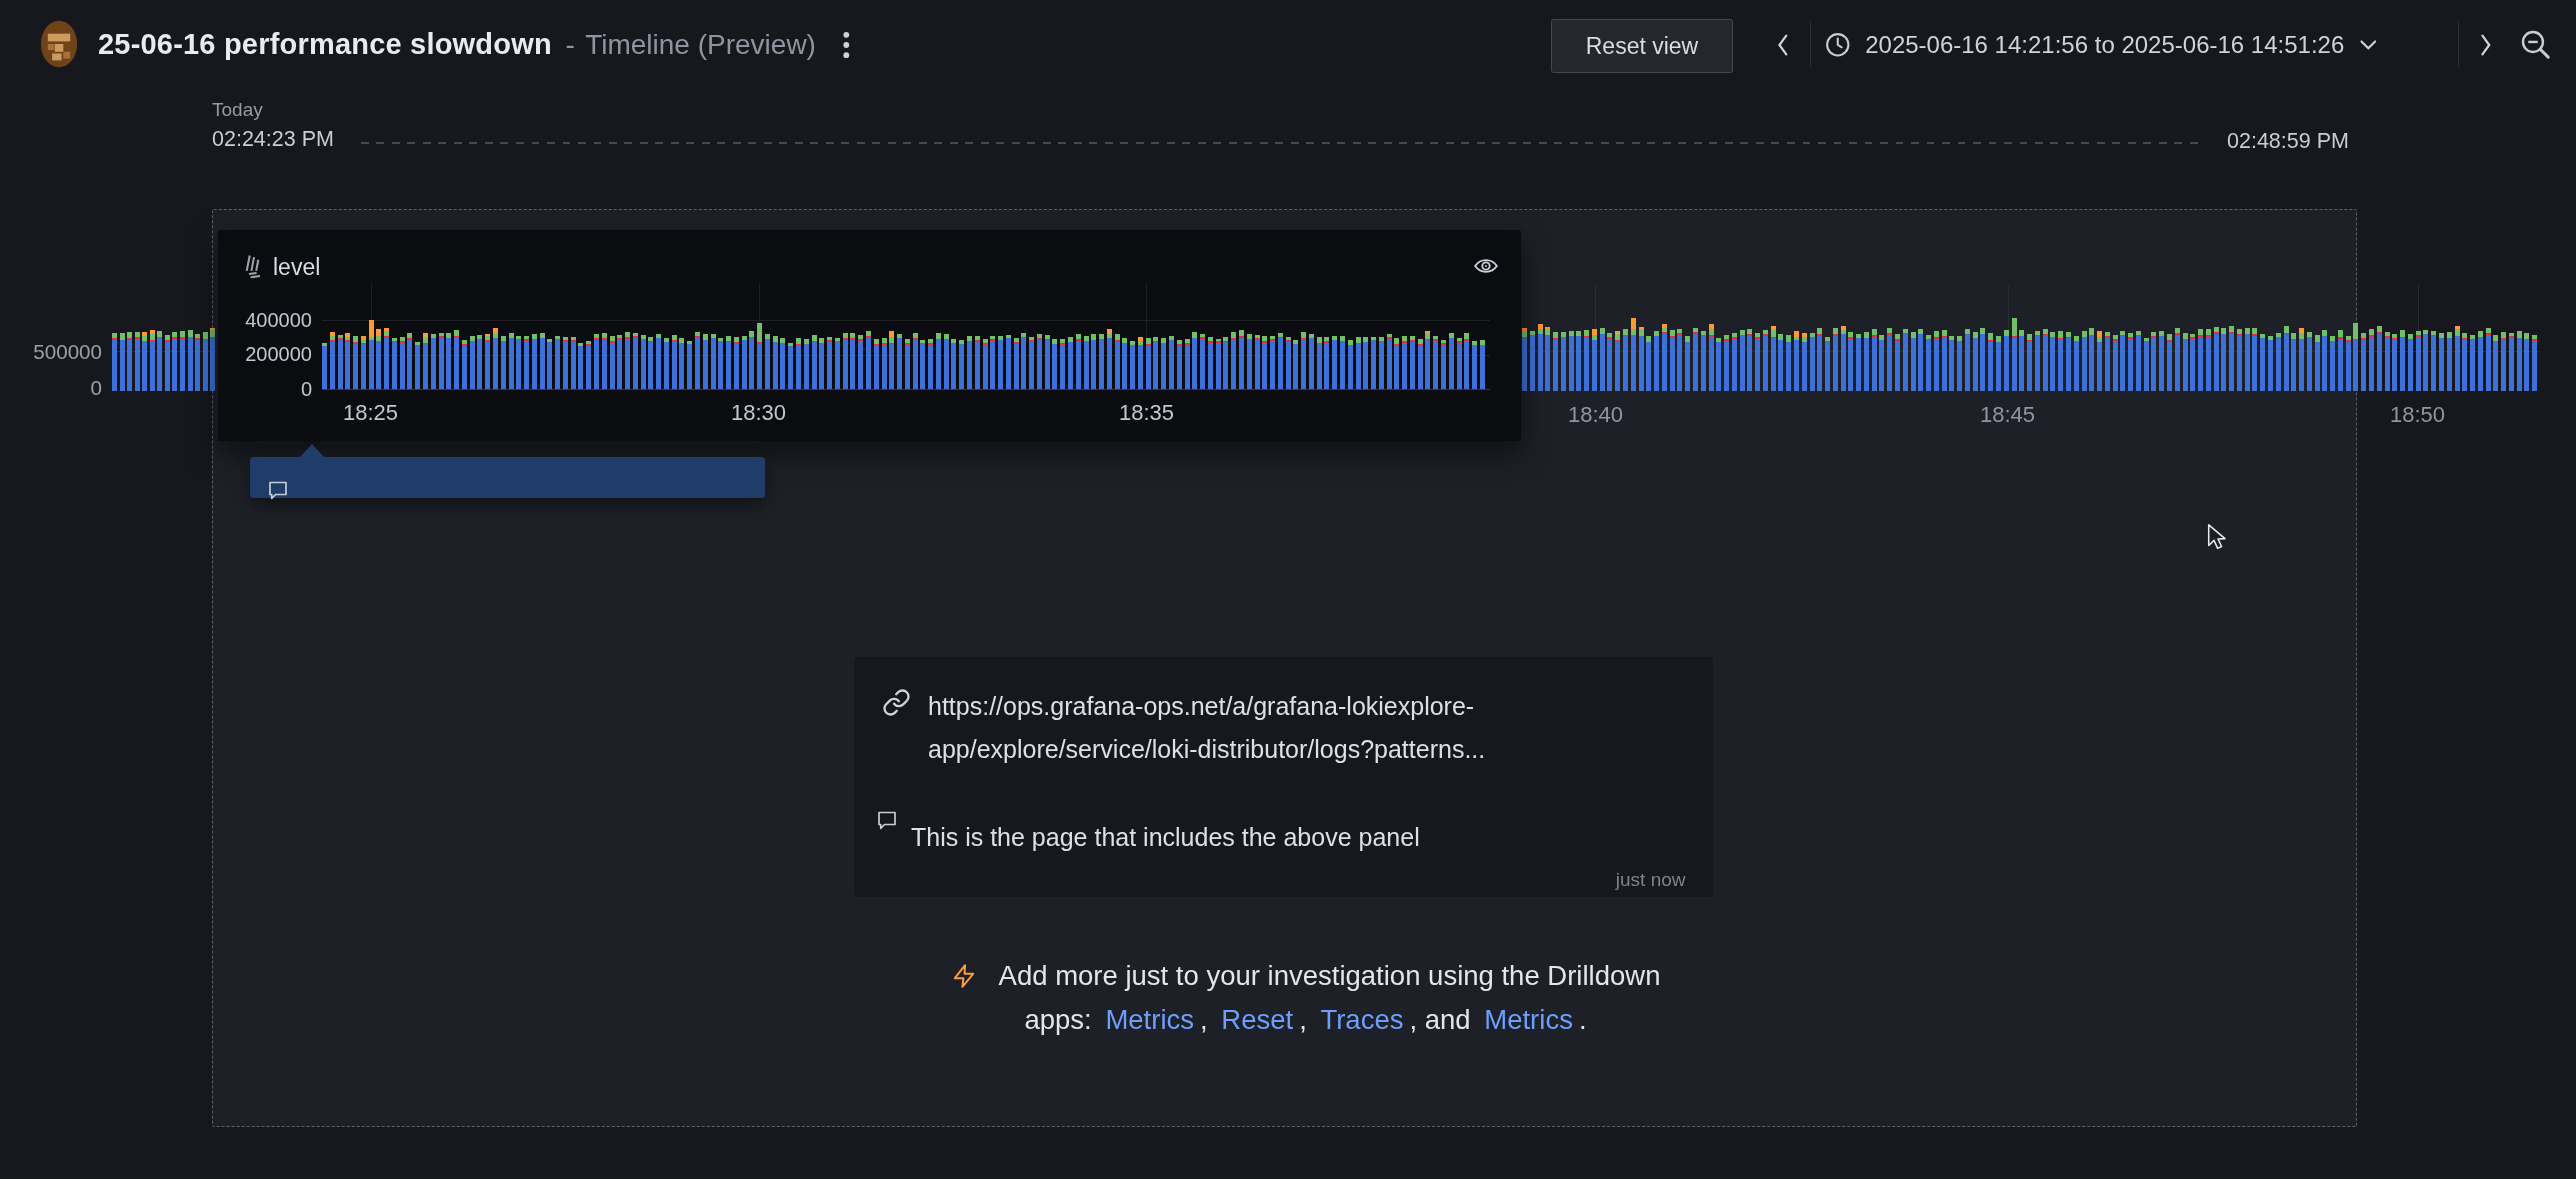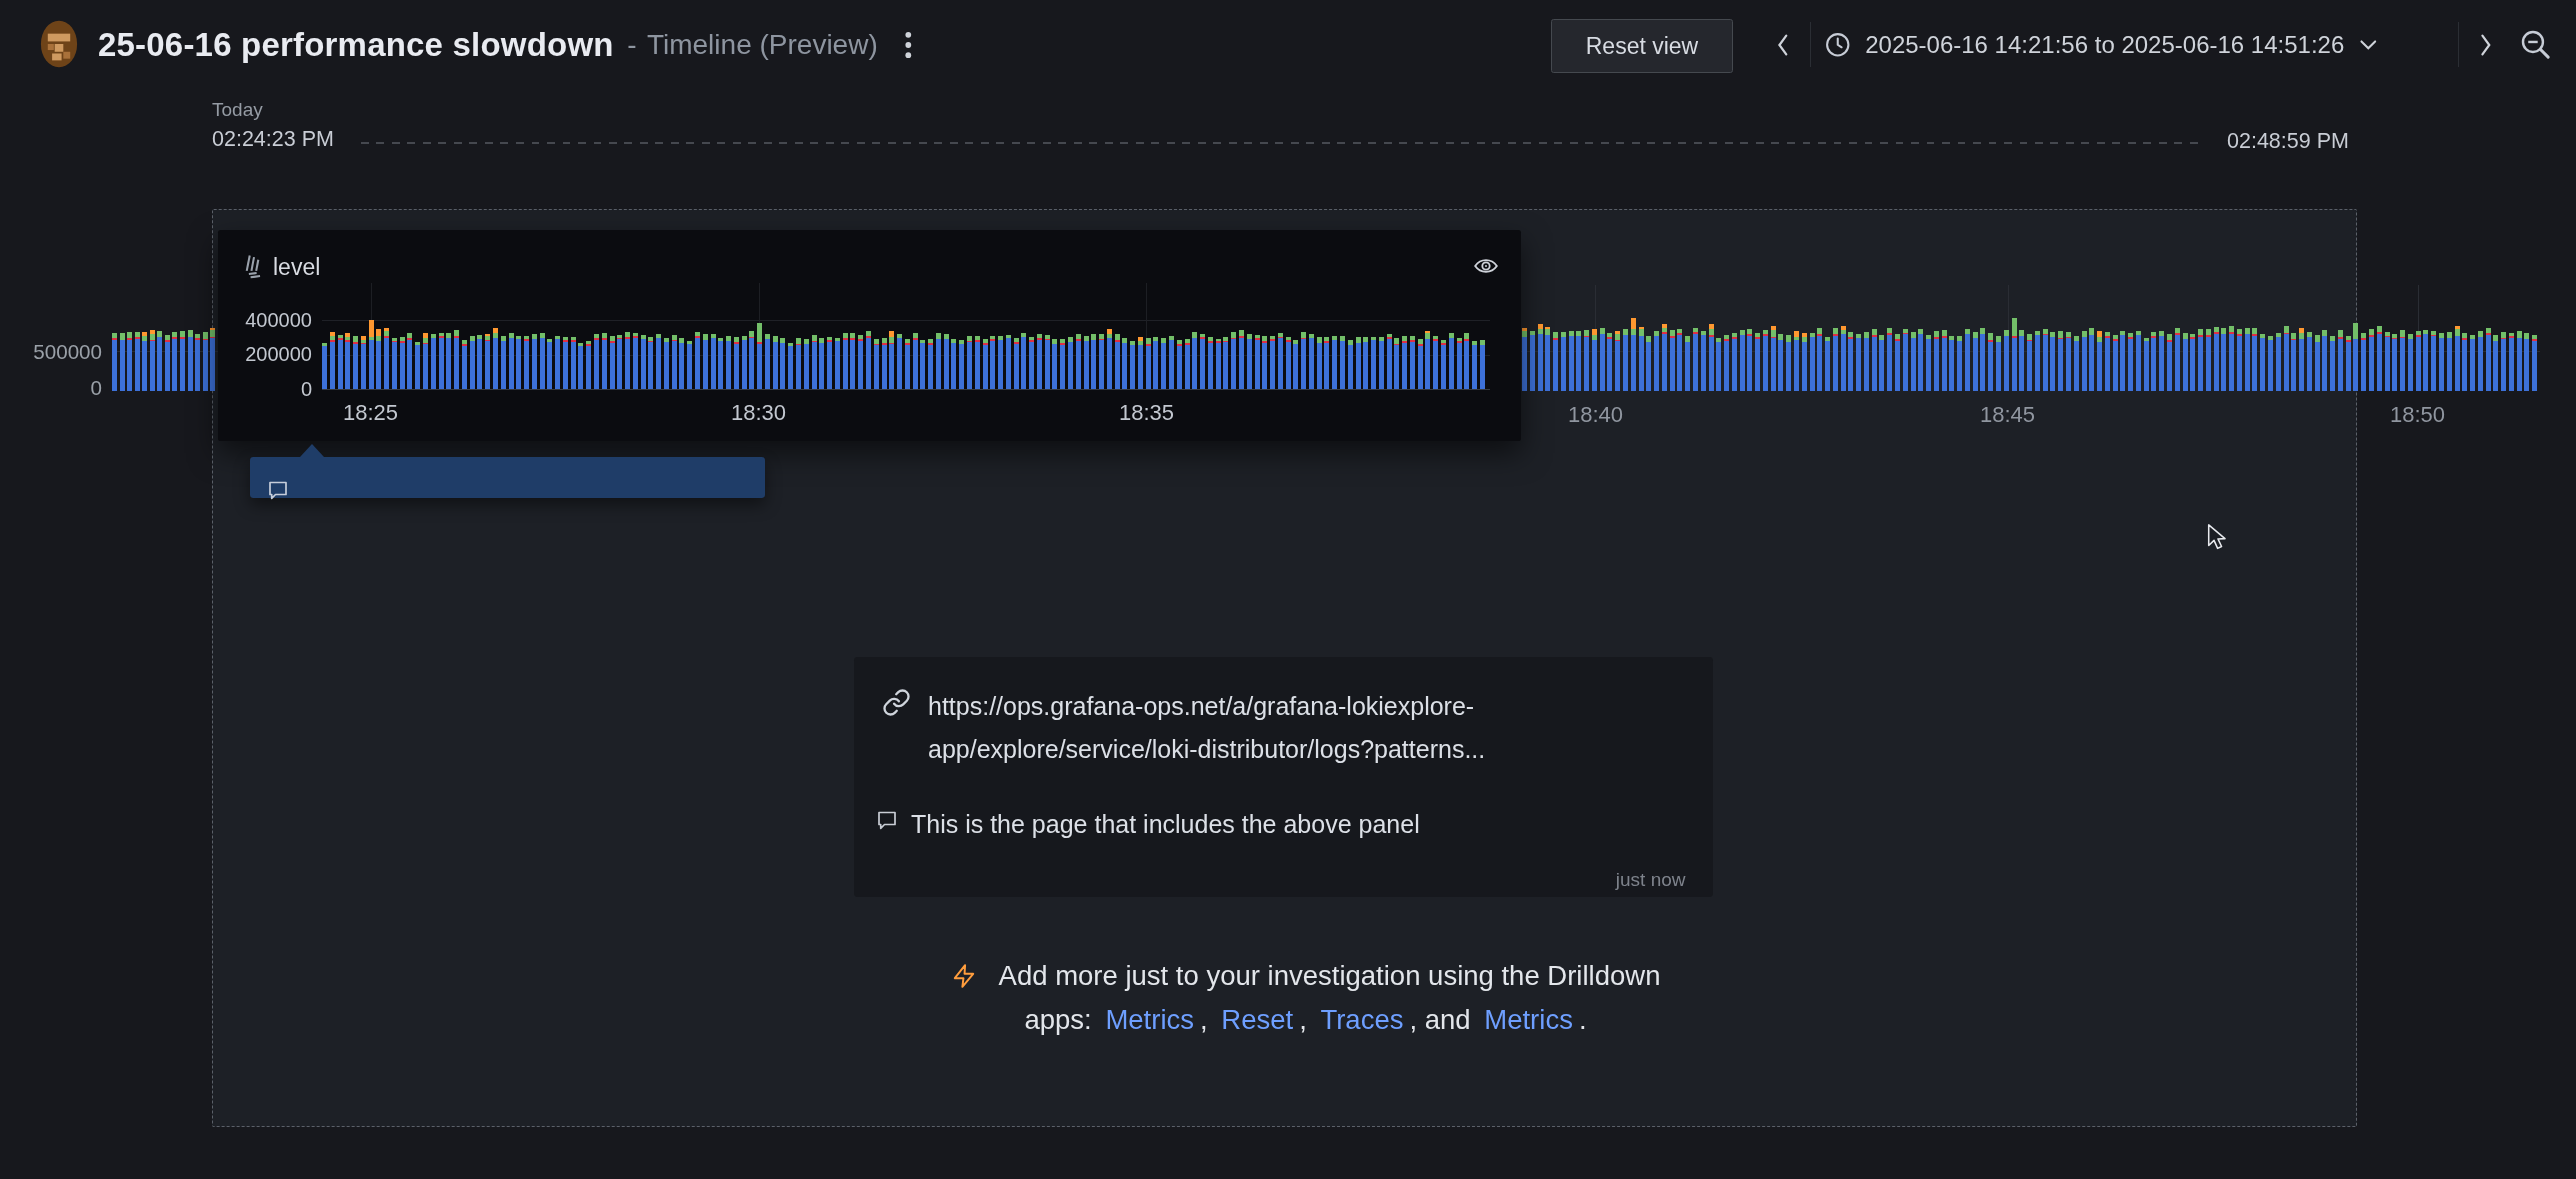--- a/index.html
+++ b/index.html
@@ -5,21 +5,21 @@
   html,body{margin:0;padding:0;}
   body{
     width:2576px;height:1180px;position:relative;overflow:hidden;
     background:#17181d;
     font-family:"Liberation Sans", sans-serif;
     -webkit-font-smoothing:antialiased;
   }
 
   
   .header-row{position:absolute;left:98px;top:0;height:89px;display:flex;align-items:center;gap:13.7px;z-index:4;}
-  .page-title{font-size:33px;font-weight:700;color:#e9ebf1;letter-spacing:0.2px;}
+  .page-title{font-size:29px;font-weight:700;color:#e9ebf1;letter-spacing:0.2px;}
   .page-subtitle{font-size:28px;font-weight:400;color:#8e95a0;display:flex;gap:10.3px;}
   .kebab{width:34px;height:38px;display:flex;align-items:center;justify-content:center;border-radius:3.4px;cursor:pointer;}
   .logo{position:absolute;left:34px;top:19px;width:50px;height:50px;z-index:4;}
 
   .btn-secondary{
     position:absolute;left:1551px;top:19px;width:180px;height:52px;z-index:4;
     background:#25272d;border:0.9px solid #45494f;border-radius:2.6px;
     color:#d8dce3;font-size:23px;display:flex;align-items:center;justify-content:center;cursor:pointer;
   }
   .hdr-divider{position:absolute;top:22px;width:0.9px;height:45px;background:#2b2e34;z-index:4;}
@@ -81,21 +81,21 @@
   .note-text{font-size:22px;line-height:32px;color:#d6dbe5;}
   .note-icon{position:absolute;left:15.5px;top:20.6px;}
 
   
   .card{
     position:absolute;left:854px;top:657px;width:859px;height:240px;
     background:#16181d;border-radius:3.4px;z-index:3;
   }
   .card-url{position:absolute;left:74px;top:27.5px;font-size:25px;line-height:43px;color:#dce0e7;cursor:pointer;}
   .card-link-icon{position:absolute;left:27.5px;top:31px;}
-  .card-comment{position:absolute;left:57px;top:153px;font-size:25px;color:#dce0e7;}
+  .card-comment{position:absolute;left:57px;top:166px;font-size:25px;color:#dce0e7;}
   .card-comment-icon{position:absolute;left:20.6px;top:151px;}
   .card-time{position:absolute;right:27.5px;top:191px;font-size:19px;color:#7e838c;margin-top:21px;}
 
   
   .hint{position:absolute;left:859px;top:960px;width:893px;z-index:3;}
   .hint-row1{display:flex;align-items:center;justify-content:center;gap:22px;font-size:27.5px;color:#e3e6eb;}
   .hint-row2{margin-top:12px;text-align:center;font-size:27.5px;color:#e3e6eb;}
   .app-link{margin:0 6px;cursor:pointer;}
 
   .cursor{position:absolute;left:2207px;top:524px;z-index:10;}

